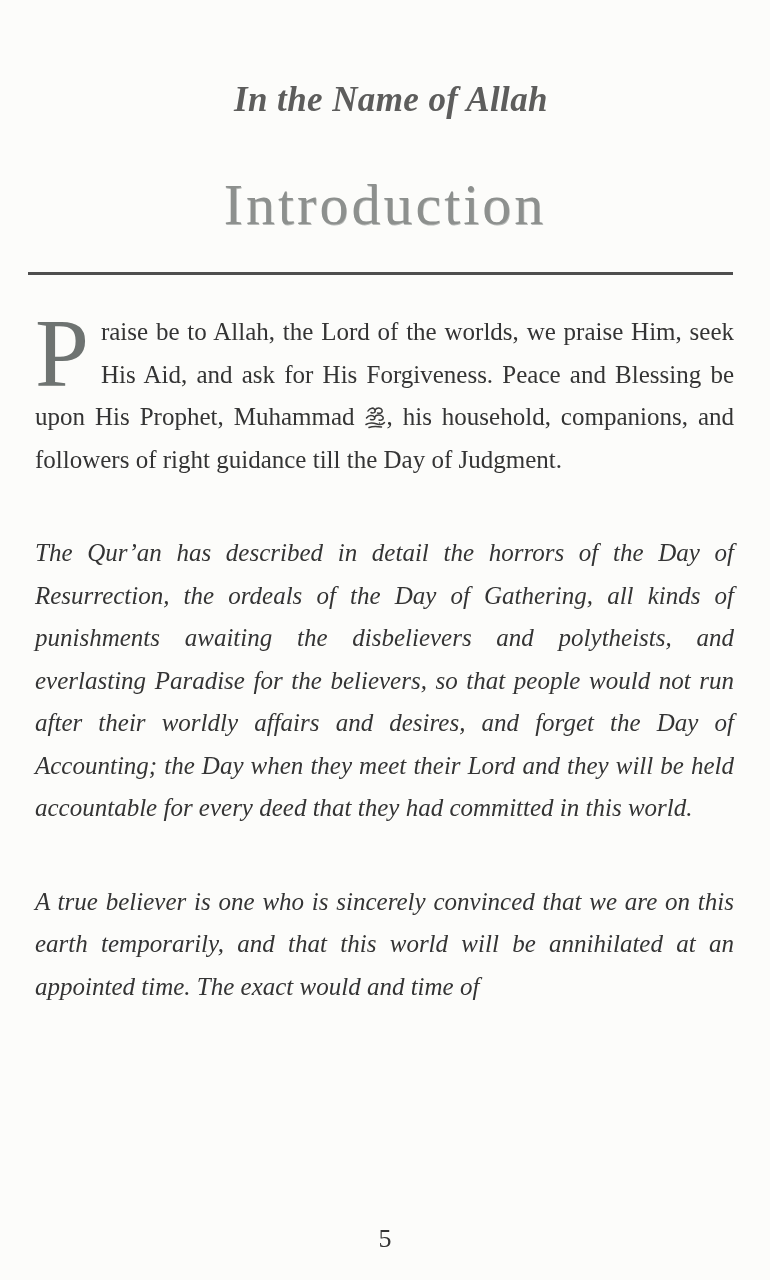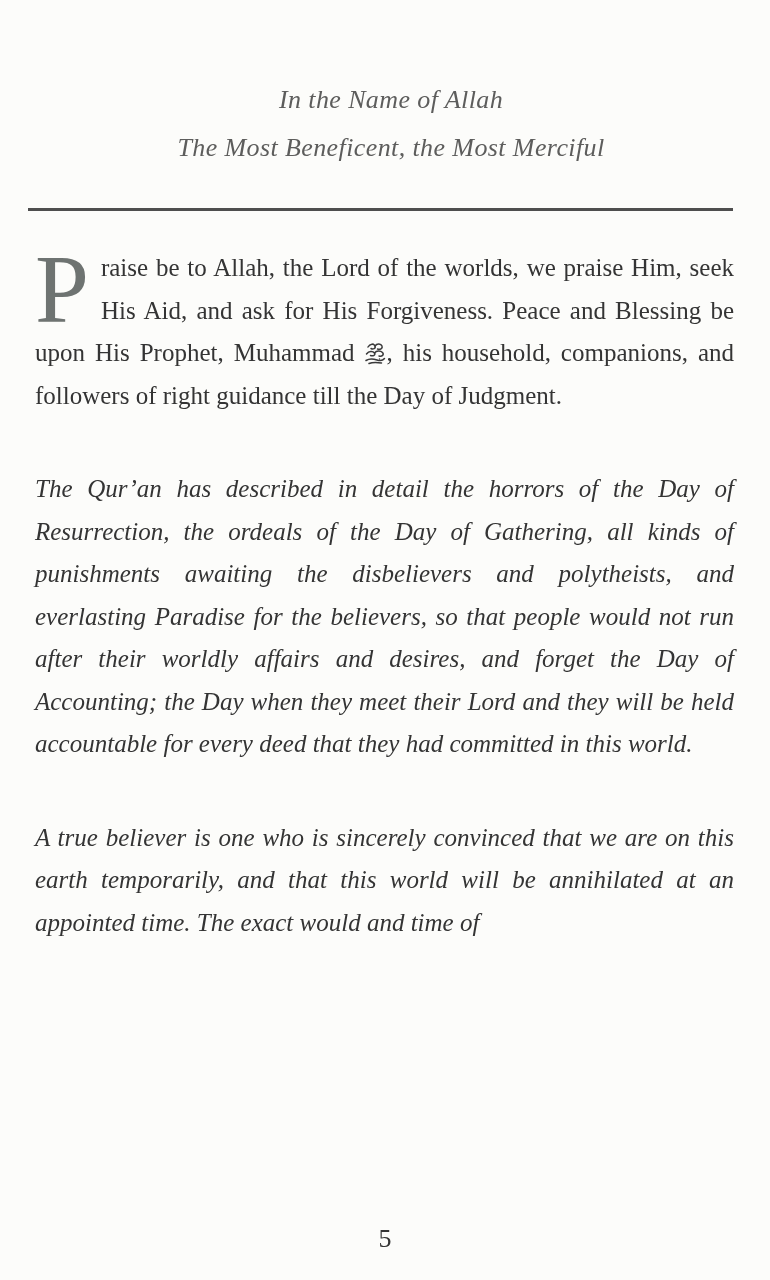--- a/index.html
+++ b/index.html
@@ -18,22 +18,22 @@
     width: 770px;
     height: 1280px;
     box-sizing: border-box;
     padding-top: 76px;
   }
   .invocation {
     text-align: center;
   }
   .invocation-line {
     font-style: italic;
-    font-weight: normal;
-    font-size: 26px;
+    font-weight: bold;
+    font-size: 35px;
     line-height: 48px;
     color: #5d5d5c;
     letter-spacing: 0.4px;
     padding-left: 12px;
   }
   .chapter-title {
     margin: 50px 0 0 0;
     text-align: center;
     font-weight: normal;
     font-size: 58px;
@@ -89,23 +89,23 @@
     color: #343434;
   }
 </style>
 </head>
 <body>
 
 <div class="page">
 
   <div class="invocation">
     <div class="invocation-line">In the Name of Allah</div>
-    <div class="invocation-line">The Most Beneficent, the Most Merciful</div>
   </div>
 
+  <h1 class="chapter-title">Introduction</h1>
 
   <div class="title-rule"></div>
 
   <div class="body-copy">
 
     <p class="para first-para"><span class="drop-cap">P</span><span>raise be to Allah, the Lord of the worlds, we praise Him, seek His Aid, and ask for His Forgiveness. Peace and Blessing be upon His Prophet, Muhammad</span> <span class="honorific"><svg width="22" height="24" viewBox="0 0 22 24" xmlns="http://www.w3.org/2000/svg" fill="none" stroke="#3a3a3a" stroke-width="1.5" stroke-linecap="round">
             <path d="M4 6 C6 2.5 10 2.5 11 5 C12 7.5 9 8.5 7 7.5"></path>
             <path d="M11 5 C13 2 17 2.5 18 5 C19 7.5 16 9 13.5 8"></path>
             <path d="M2.5 13 C5 9.5 9 10 10.5 12 C12 14 9 15.5 6.5 14.5"></path>
             <path d="M10.5 12 C12.5 9.5 16.5 9.5 18.5 11.5 C20.5 13.5 18 16 15 15"></path>

